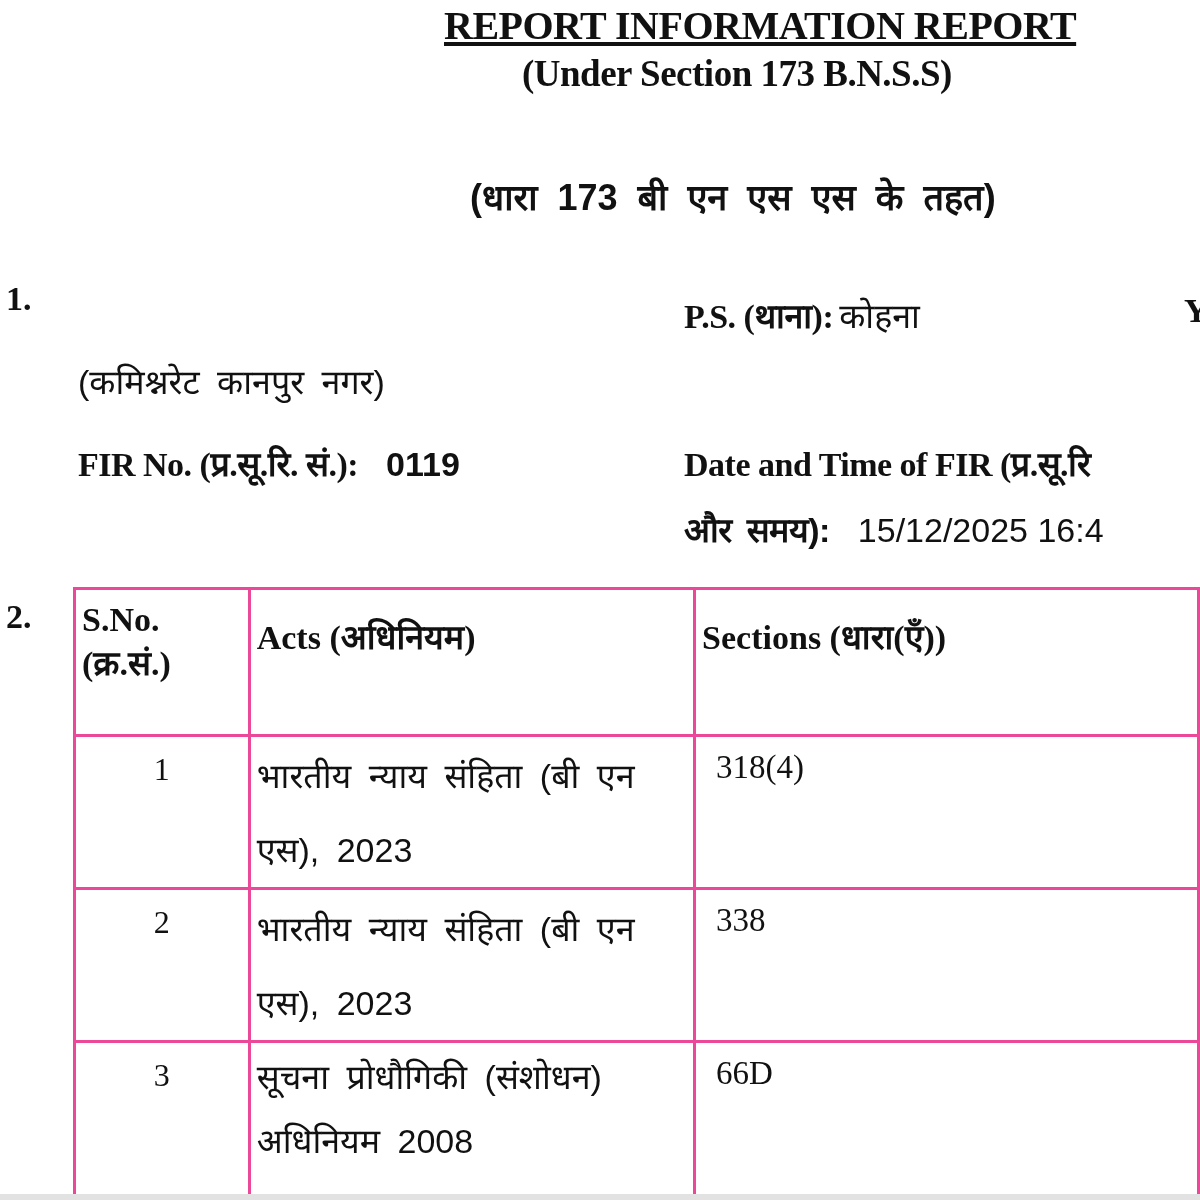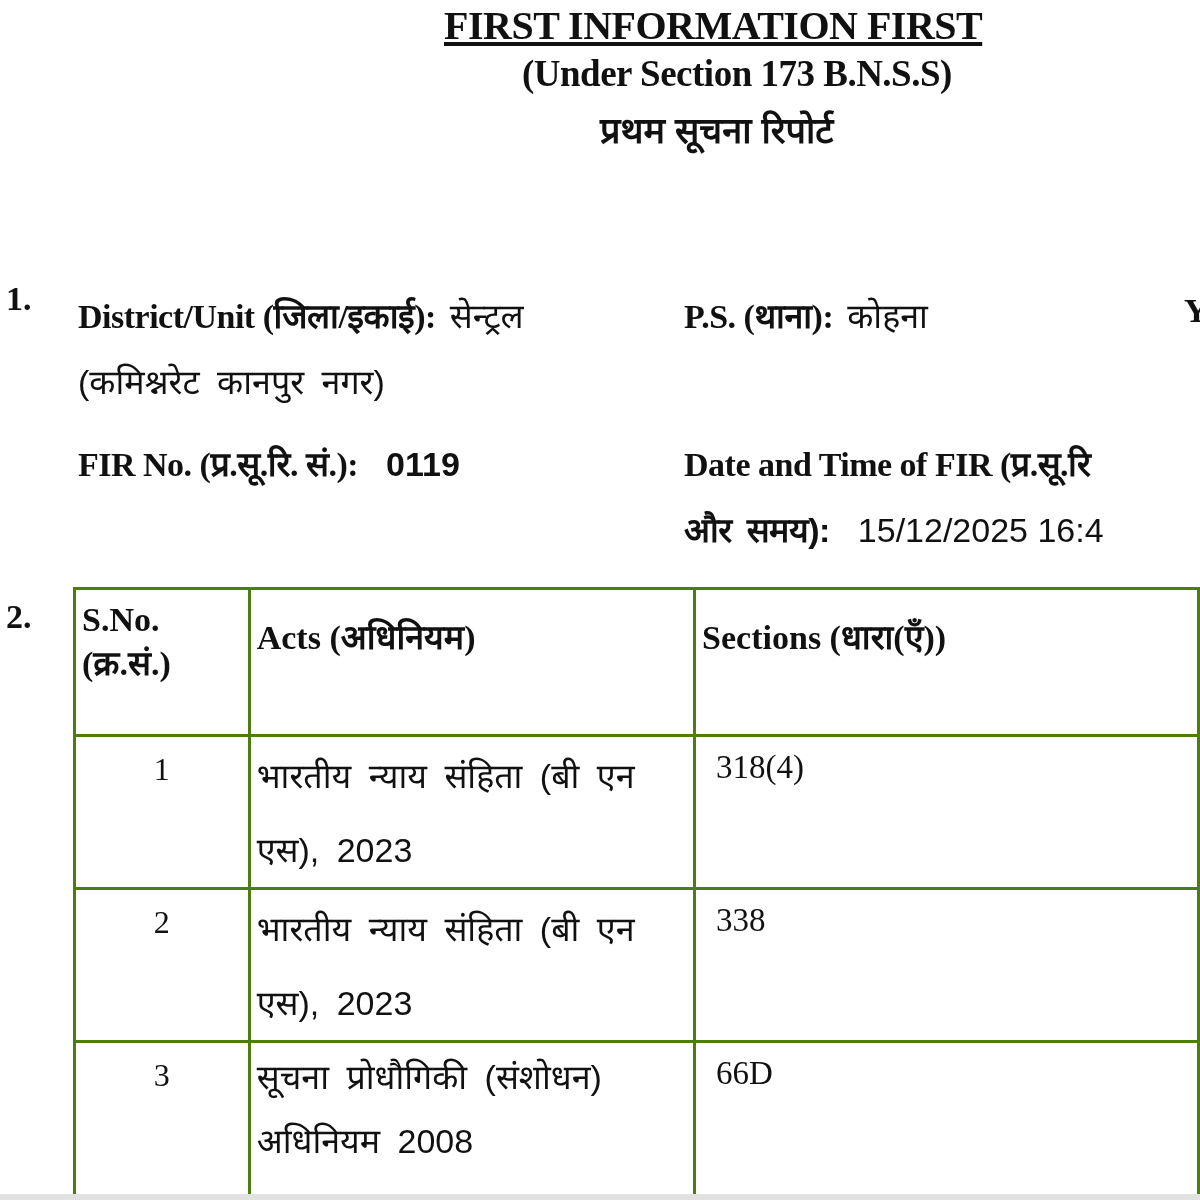--- a/index.html
+++ b/index.html
@@ -47,21 +47,21 @@
   .val { font-size: 34px; font-weight: normal; }
 
   
   .fir-table {
     position: absolute;
     left: 73px; top: 587px;
     border-collapse: collapse;
     table-layout: fixed;
   }
   .fir-table td, .fir-table th {
-    border: 3px solid #4d7c0f;
+    border: 3px solid #ec4899;
     vertical-align: top;
     padding: 0;
     text-align: left;
   }
   .col-sno { width: 178px; }
   .col-act { width: 455px; }
   .col-sec { width: 520px; }
   .th-cell {
     height: 118px;
     font-family: "Liberation Serif", "DejaVu Serif", serif;
@@ -97,35 +97,31 @@
   .bottom-rule {
     position: absolute; left: 0; top: 1194px;
     width: 1200px; height: 6px; background: #e2e2e2;
   }
 </style>
 </head>
 <body>
 
 <div class="page">
 
-  <div class="abs serif title-en">FIRST INFORMATION FIRST</div>
+  <div class="abs serif title-en">REPORT INFORMATION REPORT</div>
   <div class="abs serif sub-en">(Under Section 173 B.N.S.S)</div>
-  <div class="abs sans title-hi">प्रथम सूचना रिपोर्ट</div>
+  <div class="abs sans sub-hi">(धारा 173 बी एन एस एस के तहत)</div>
 
   <div class="abs serif num" style="left:6px; top:280px;">1.</div>
 
-  <div class="abs" style="left:78px; top:292px;">
-    <span class="serif lbl">District/Unit (जिला/इकाई):</span>
-    <span class="sans val" style="margin-left:10px;">सेन्ट्रल</span>
-  </div>
   <div class="abs sans val" style="left:78px; top:358px; word-spacing:8px;">(कमिश्नरेट कानपुर नगर)</div>
 
   <div class="abs" style="left:684px; top:292px;">
     <span class="serif lbl">P.S. (थाना):</span>
-    <span class="sans val" style="margin-left:10px;">कोहना</span>
+    <span class="sans val" style="margin-left:2px;">कोहना</span>
   </div>
 
   <div class="abs serif lbl" style="left:1184px; top:292px;">Y</div>
 
   <div class="abs" style="left:78px; top:440px;">
     <span class="serif lbl">FIR No. (प्र.सू.रि. सं.):</span>
     <span class="sans val" style="margin-left:24px;font-weight:bold;">0119</span>
   </div>
 
   <div class="abs serif lbl" style="left:684px; top:440px;">Date and Time of FIR  (प्र.सू.रि</div>

